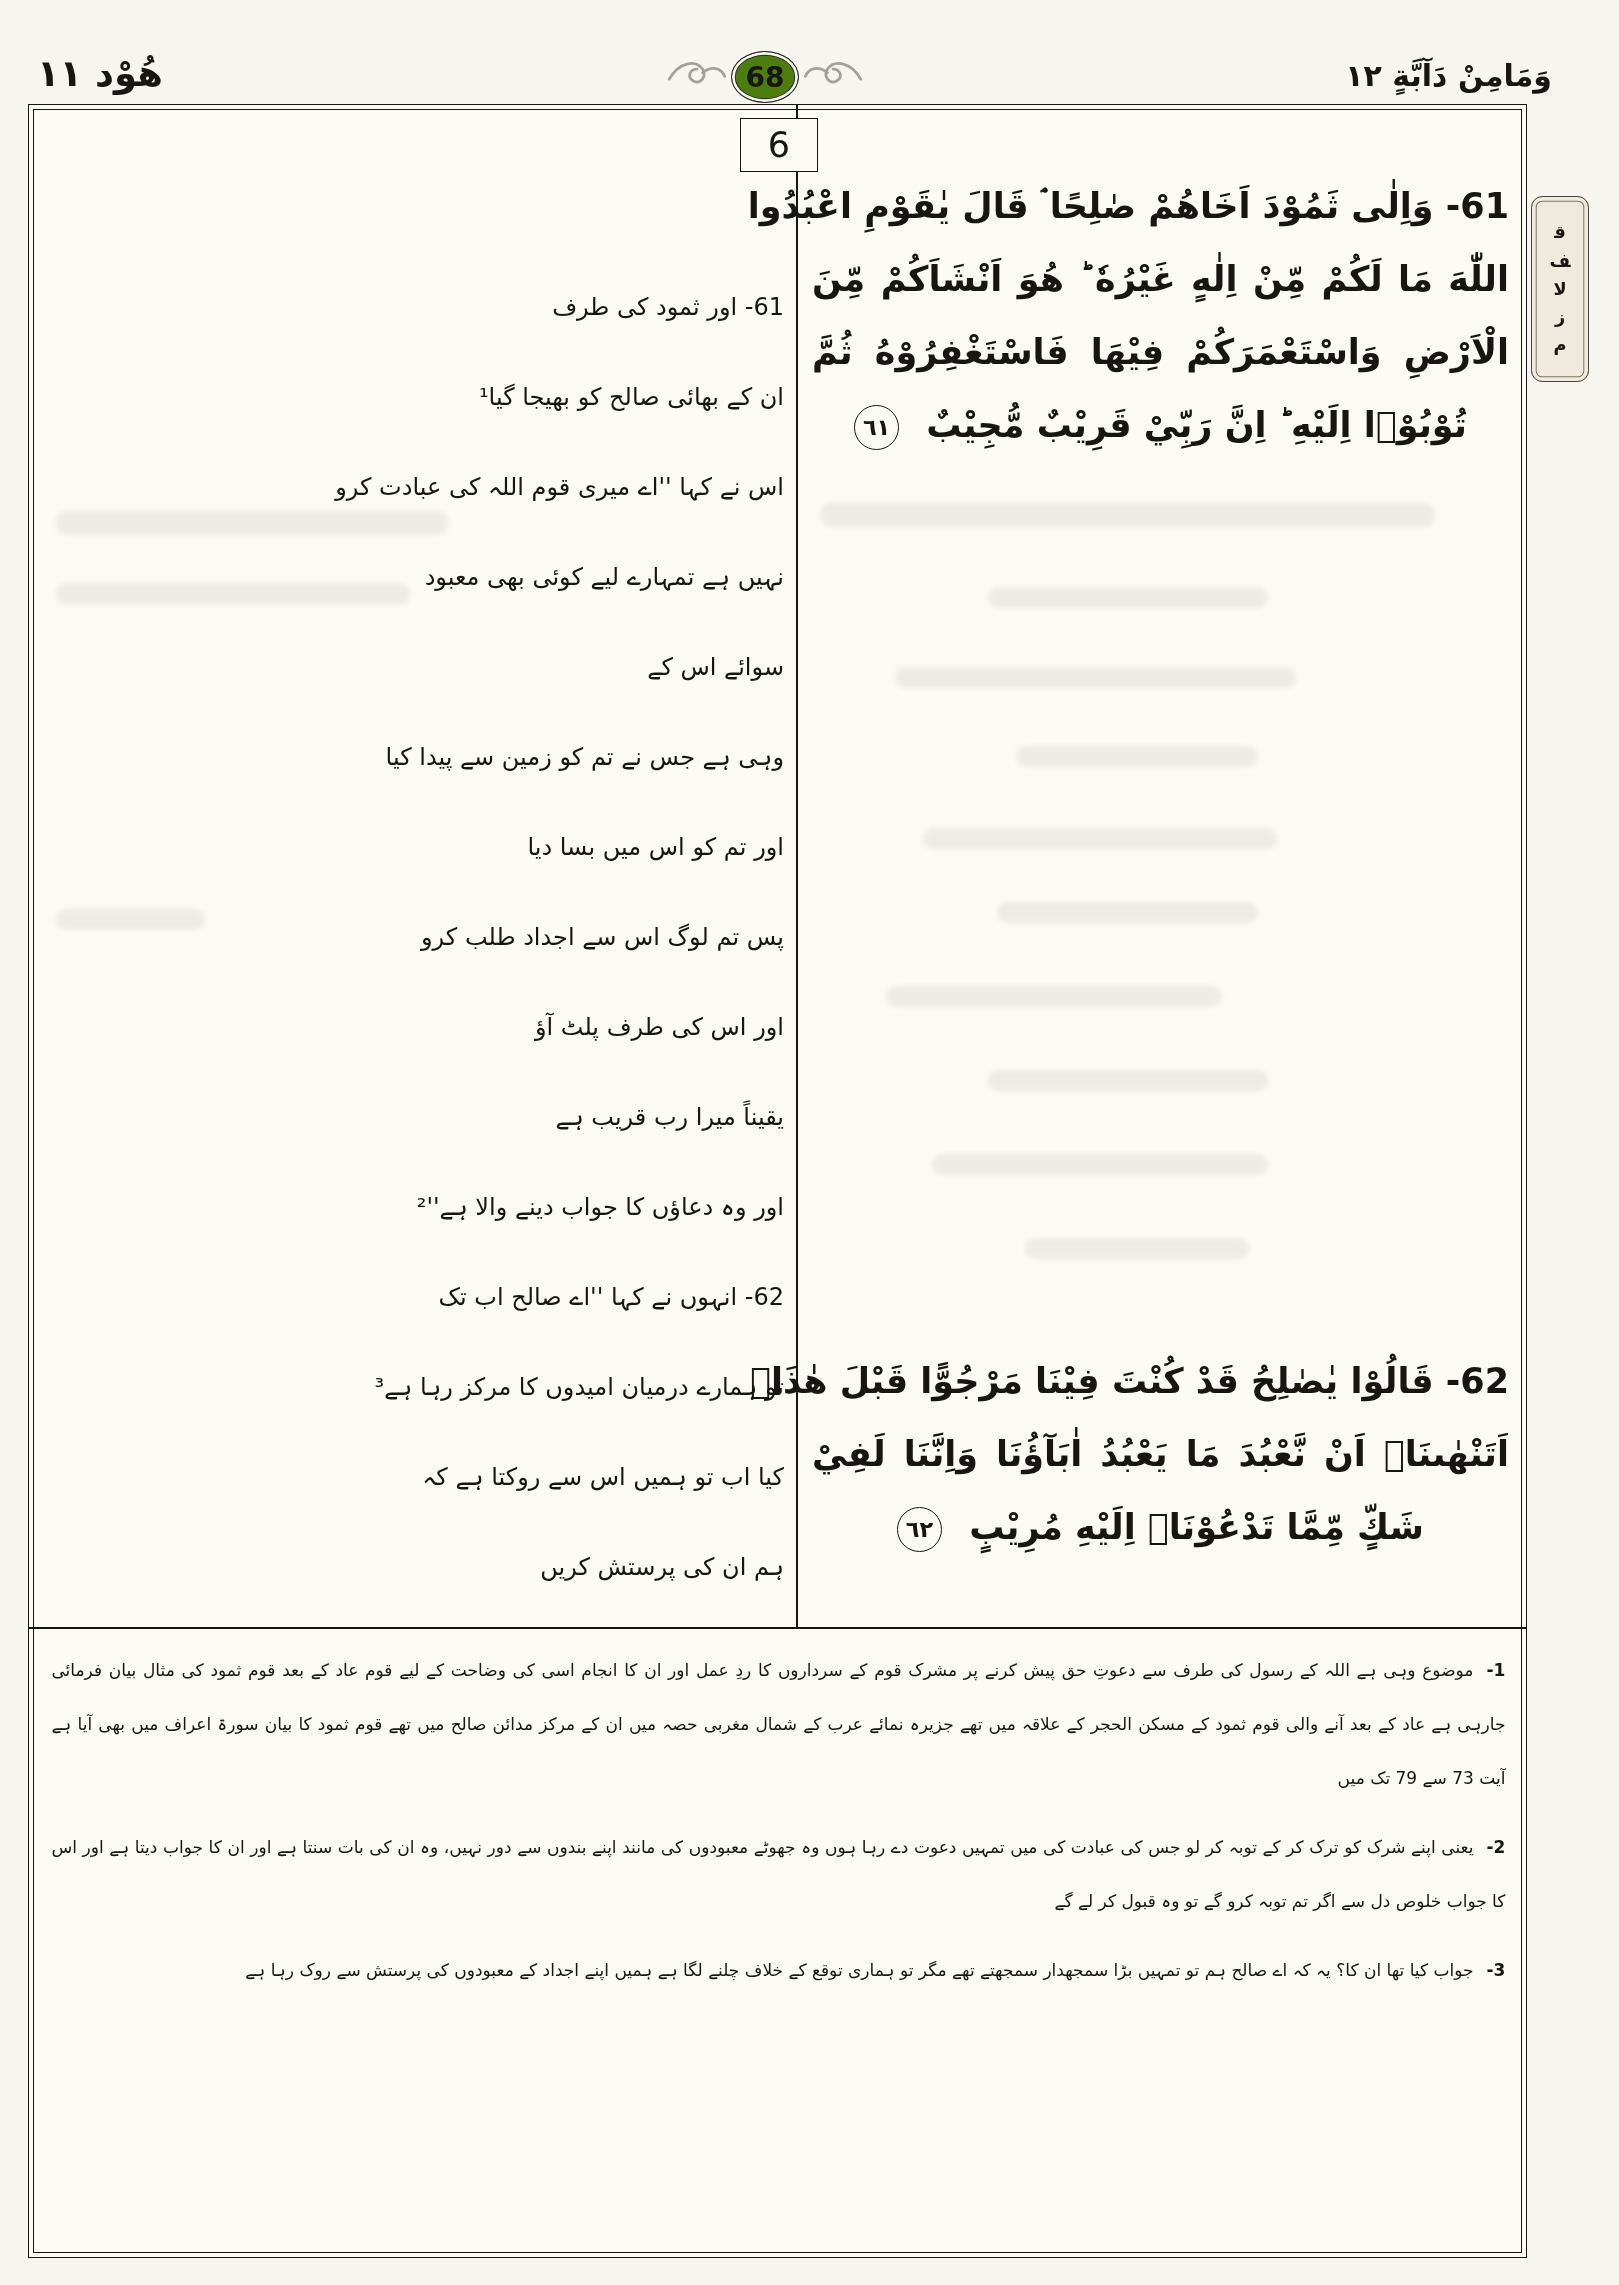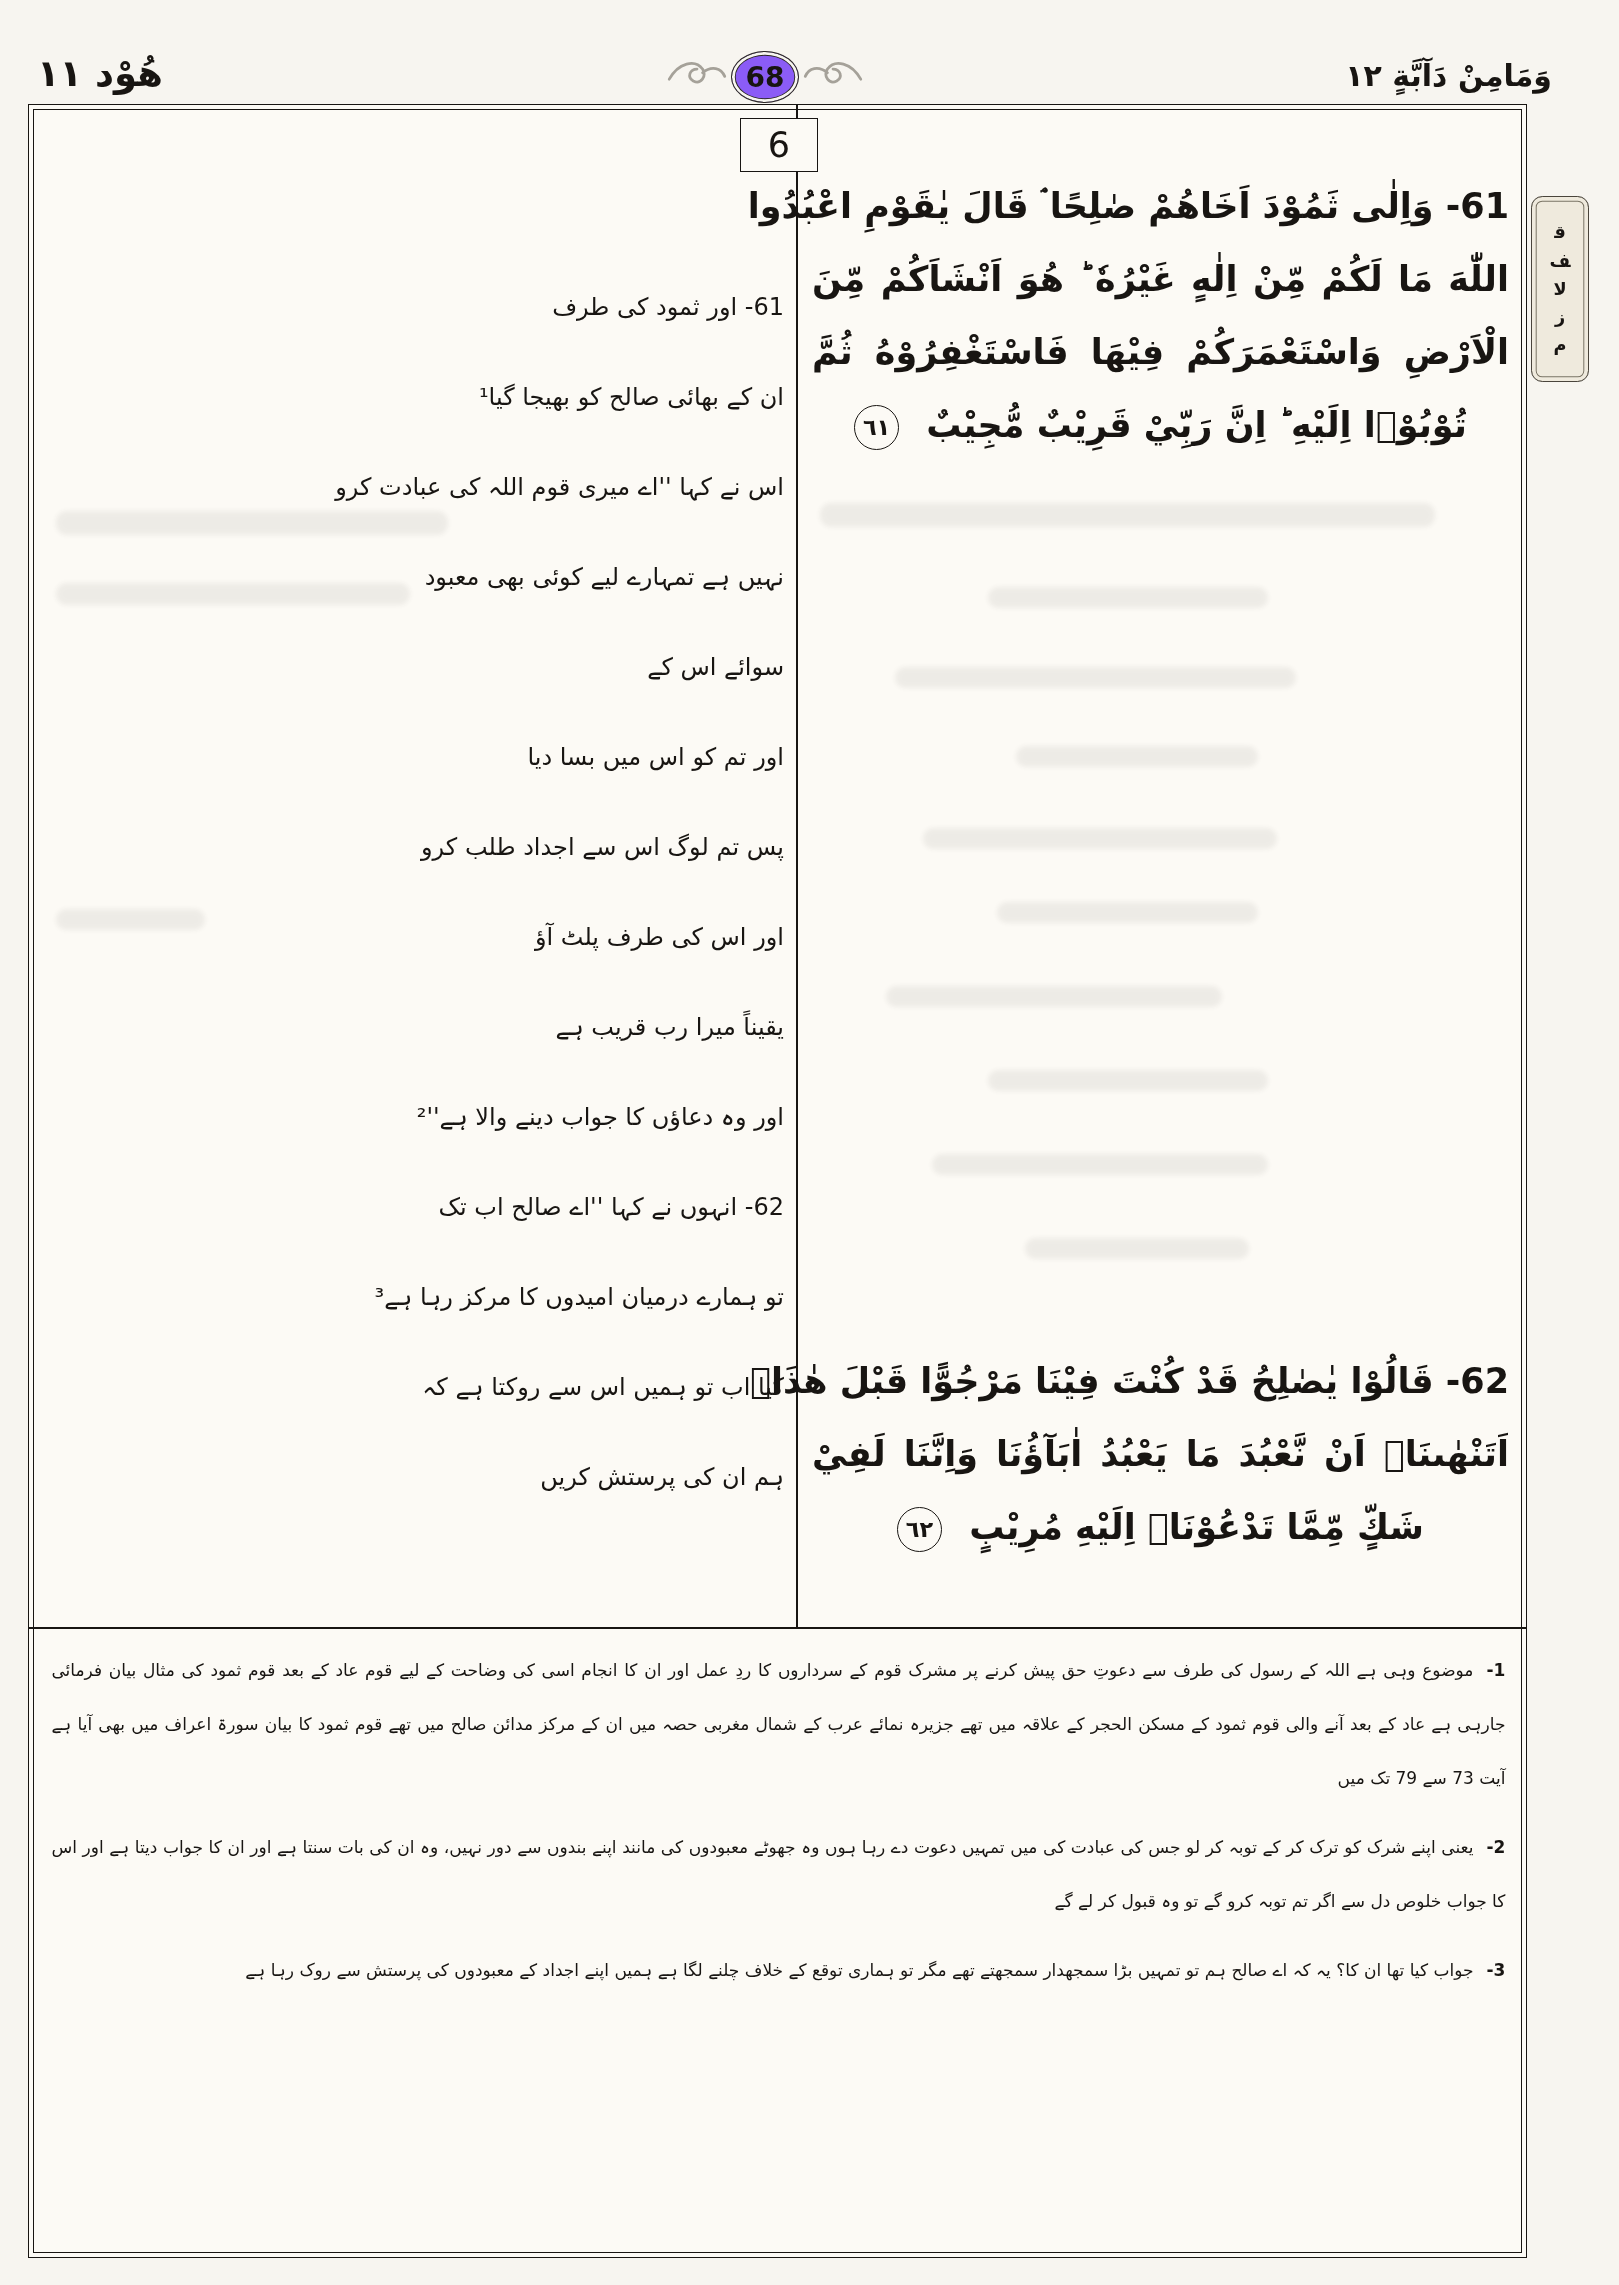--- a/index.html
+++ b/index.html
@@ -17,21 +17,21 @@
   .hdr-left  { position:absolute; left:37px;  top:52px; font-size:37px; font-weight:bold; direction:rtl; }
   .hdr-right { position:absolute; right:67px; top:58px; font-size:30px; font-weight:bold; direction:rtl; }
   .cartouche {
     position:absolute; left:667px; top:47px; width:196px; height:60px;
     display:flex; align-items:center; justify-content:center; gap:3.7px;
   }
   .cart-oval {
     width:86px; height:52px; border:1.9px solid #2a2722; border-radius:50%;
     display:flex; align-items:center; justify-content:center;
     box-shadow:inset 0 0 0 2.8px #f7f5f0, inset 0 0 0 3.7px #2a2722;
-    background:#8b5cf6;
+    background:#4d7c0f;
   }
   .cart-num { font-size:28px; font-weight:bold; }
   .flourish { flex:0 0 auto; opacity:.75; }
   .flourish.mirror { transform:scaleX(-1); }
 
   
   .main-box {
     position:absolute; left:28px; top:104px; width:1499px; height:2154px;
     border:1.9px solid #181512; background:#fcfaf5;
   }
@@ -144,20 +144,21 @@
         <span class="ayah">٦٢</span>
       </div>
     </div>
 
     <div class="t-block">
       <div class="t-line">61- اور ثمود کی طرف</div>
       <div class="t-line">ان کے بھائی صالح کو بھیجا گیا¹</div>
       <div class="t-line">اس نے کہا ''اے میری قوم اللہ کی عبادت کرو</div>
       <div class="t-line">نہیں ہے تمہارے لیے کوئی بھی معبود</div>
       <div class="t-line">سوائے اس کے</div>
+      <div class="t-line">وہی ہے جس نے تم کو زمین سے پیدا کیا</div>
       <div class="t-line">اور تم کو اس میں بسا دیا</div>
       <div class="t-line">پس تم لوگ اس سے اجداد طلب کرو</div>
       <div class="t-line">اور اس کی طرف پلٹ آؤ</div>
       <div class="t-line">یقیناً میرا رب قریب ہے</div>
       <div class="t-line">اور وہ دعاؤں کا جواب دینے والا ہے''²</div>
       <div class="t-line">62- انہوں نے کہا ''اے صالح اب تک</div>
       <div class="t-line">تو ہمارے درمیان امیدوں کا مرکز رہا ہے³</div>
       <div class="t-line">کیا اب تو ہمیں اس سے روکتا ہے کہ</div>
       <div class="t-line">ہم ان کی پرستش کریں</div>
     </div>

